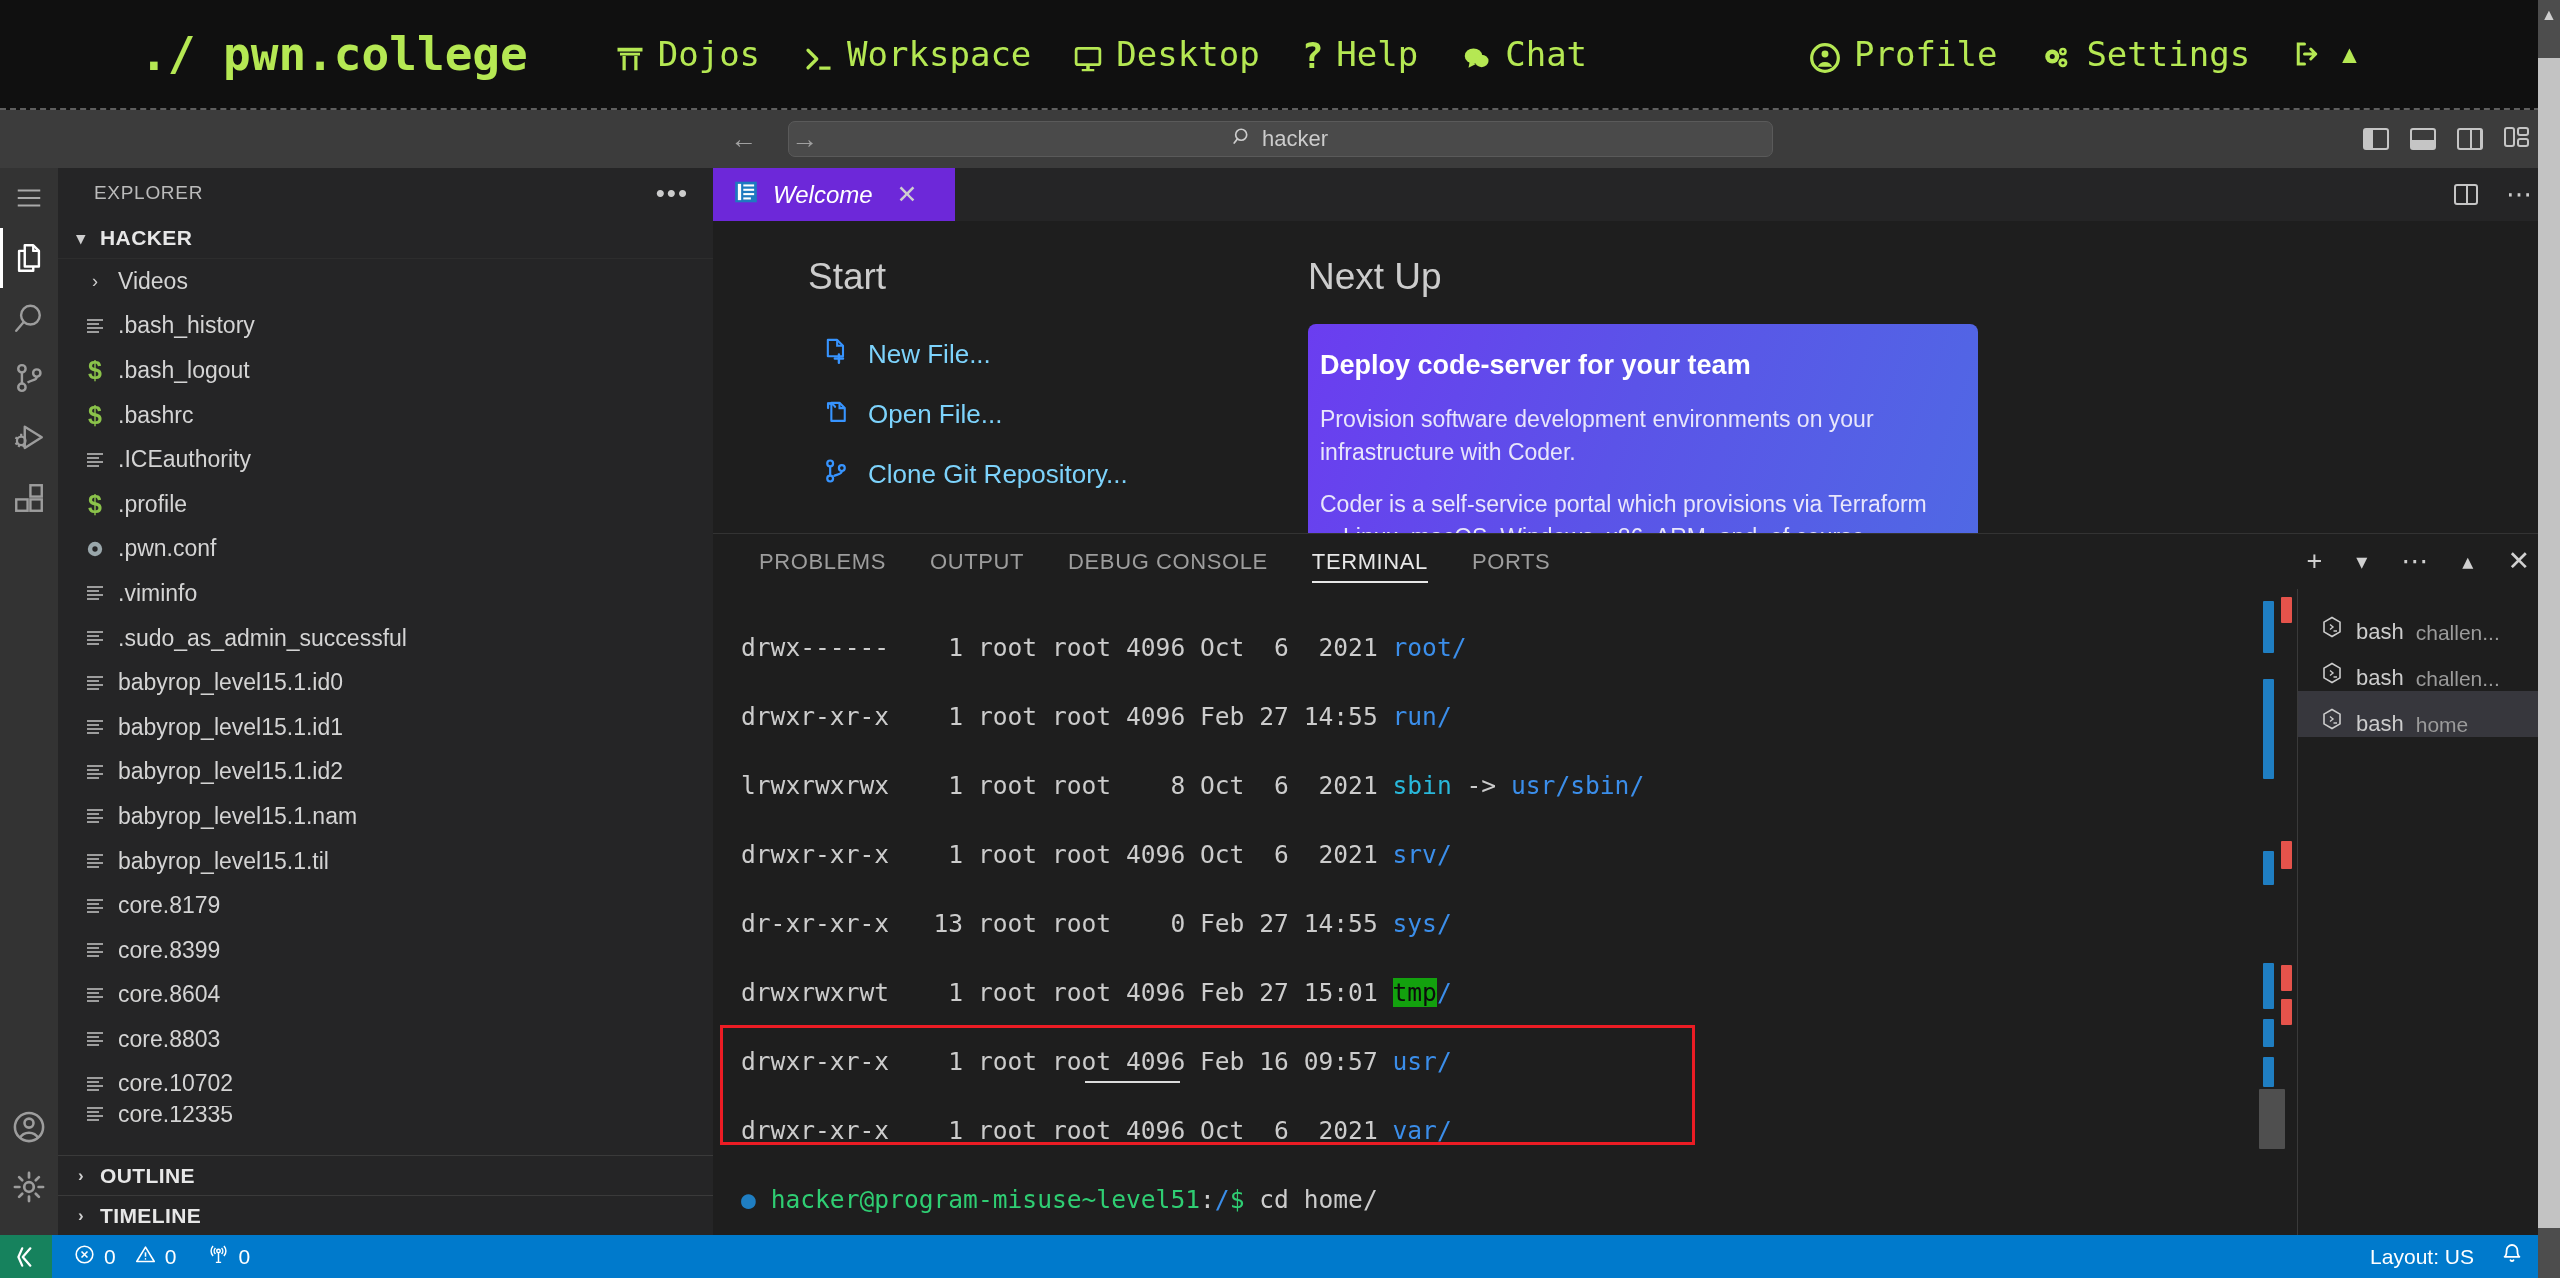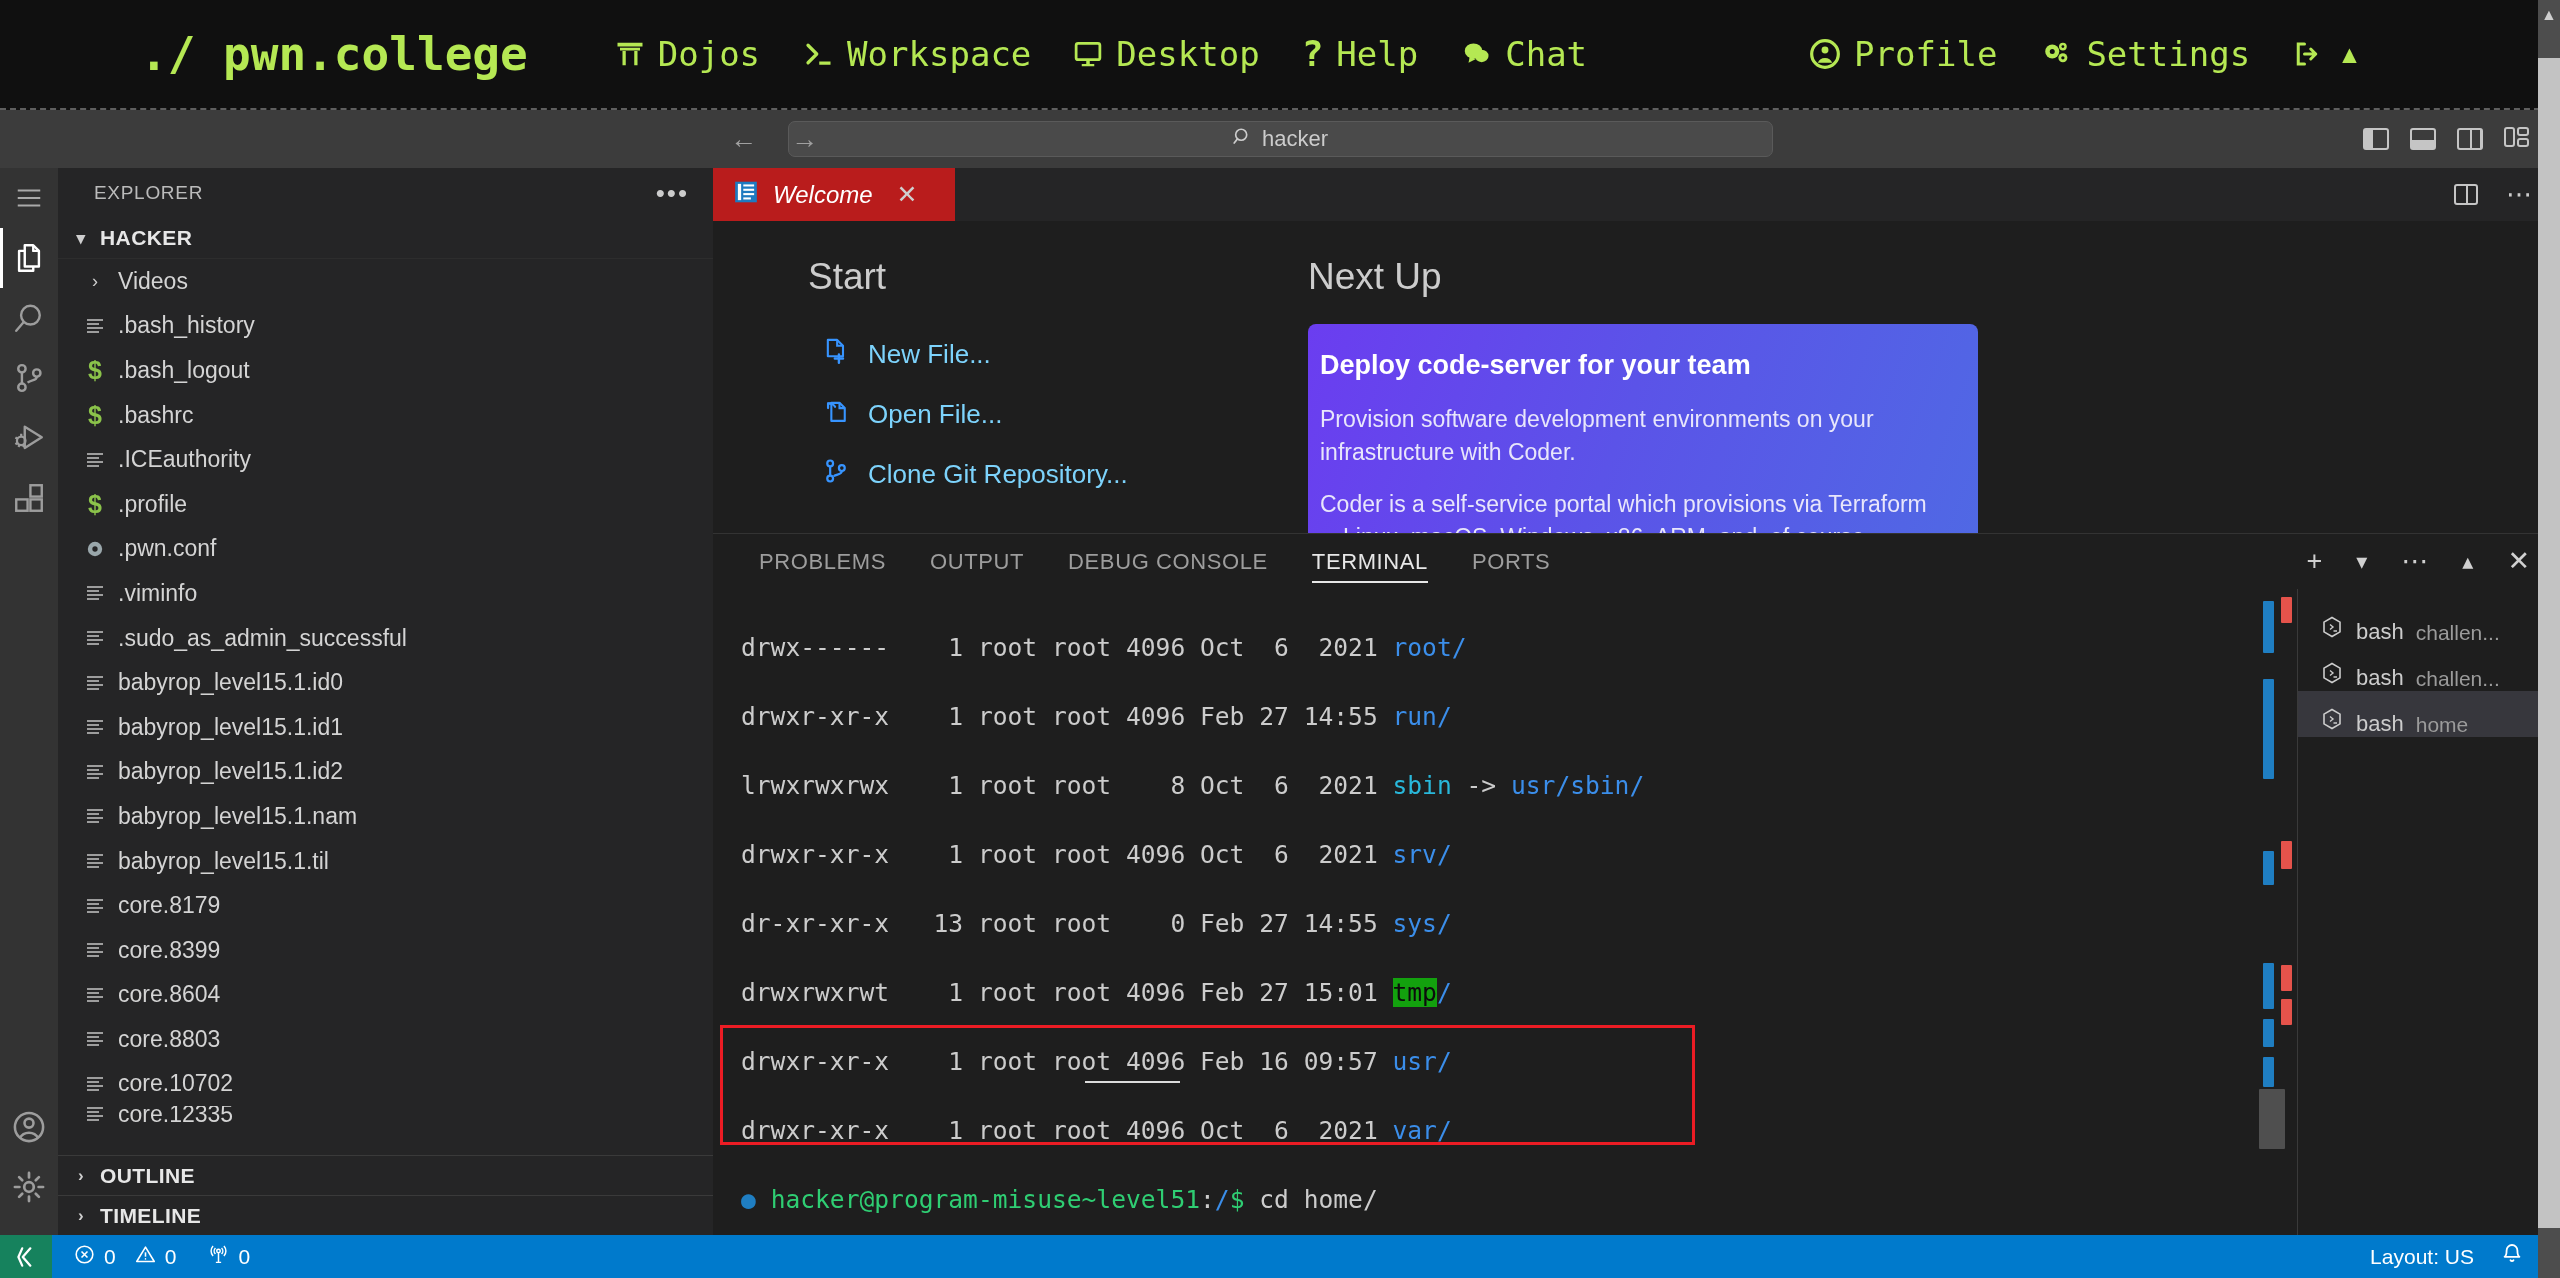--- a/index.html
+++ b/index.html
@@ -19,21 +19,21 @@
     font-family: "DejaVu Sans Mono", monospace;
     border-bottom: 2px dashed #5f5f5f;
     gap: 20px;
   }
   .pwn-brand {
     color: #b5e853; font-size: 46px; font-weight: 700;
     margin-left: 140px; letter-spacing: 0px; white-space: nowrap;
   }
   .pwn-links { display: flex; align-items: center; gap: 0px; margin-left: 46px; }
   .pwn-link {
-    display: flex; align-items: center; gap: 13px;
+    display: flex; align-items: flex-end; gap: 13px;
     color: #b5e853; font-size: 34px; padding: 0 21px; white-space: nowrap;
   }
   .pwn-link svg { display: block; }
   .pwn-right { display: flex; align-items: center; margin-left: 160px; }
   .pwn-caret { color: #b5e853; font-size: 24px; padding: 0 14px; }
 
   
   .vsc { position: absolute; top: 110px; left: 0; width: 2560px; height: 1168px; background: #1e1e1e; }
 
   
@@ -88,21 +88,21 @@
   .row .fico { width: 26px; display: inline-flex; justify-content: center; flex: none; }
   .sb-foot { border-top: 1px solid #3a3a3a; }
 
   
   .editor {
     position: absolute; top: 58px; left: 713px; right: 0; bottom: 43px; background: #1e1e1e;
   }
   .tabsbar { height: 53px; background: #252526; display: flex; align-items: stretch; position: relative; }
   .tab {
     display: flex; align-items: center; gap: 14px; padding: 0 22px 0 20px;
-    background: #b91c1c; color: #ffffff; font-size: 24px; font-style: italic;
+    background: #6d28d9; color: #ffffff; font-size: 24px; font-style: italic;
     border-right: 1px solid #252526; min-width: 243px;
   }
   .tab-x { color: #cfcfcf; font-size: 25px; font-style: normal; margin-left: 10px; }
   .tabs-actions { position: absolute; right: 26px; top: 0; height: 53px; display: flex; align-items: center; gap: 28px; }
   .split-ico { width: 24px; height: 21px; border: 2px solid #c5c5c5; border-radius: 3px; position: relative; }
   .split-ico::after { content:''; position:absolute; left:50%; top:0; bottom:0; width:2px; background:#c5c5c5; }
 
   
   .welcome { position: absolute; top: 53px; left: 0; right: 0; height: 312px; overflow: hidden; }
   .wcol-start { position: absolute; left: 95px; top: 35px; width: 560px; }

